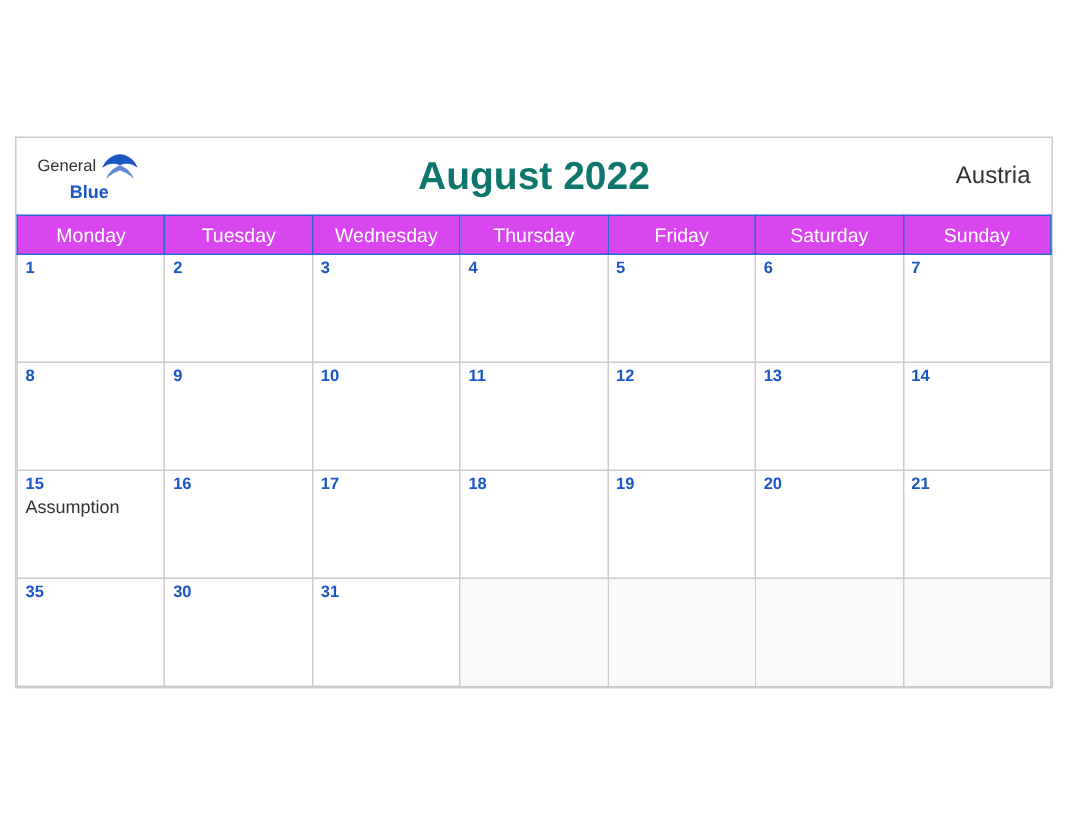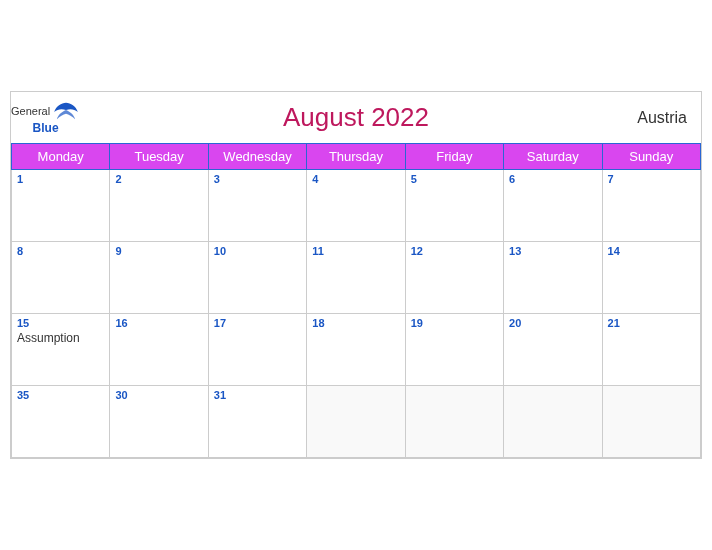--- a/index.html
+++ b/index.html
@@ -19,21 +19,21 @@
     }
     .calendar-header {
       display: flex;
       align-items: center;
       justify-content: center;
       padding: 10px 14px;
       position: relative;
     }
     .logo-area {
       position: absolute;
-      left: 0;
+      left: 14px;
       top: 50%;
       transform: translateY(-50%);
       display: flex;
       flex-direction: column;
       align-items: center;
     }
     .logo-text-general {
       font-size: 11px;
       color: #333;
       font-weight: normal;
@@ -47,22 +47,22 @@
       width: 28px;
       height: 20px;
     }
     .logo-row {
       display: flex;
       align-items: center;
       gap: 2px;
     }
     .calendar-title {
       font-size: 26px;
-      font-weight: normal;
-      color: #be185d;
+      font-weight: bold;
+      color: #0f766e;
       text-align: center;
     }
     .country-label {
       position: absolute;
       right: 14px;
       top: 50%;
       transform: translateY(-50%);
       font-size: 16px;
       color: #333;
     }

